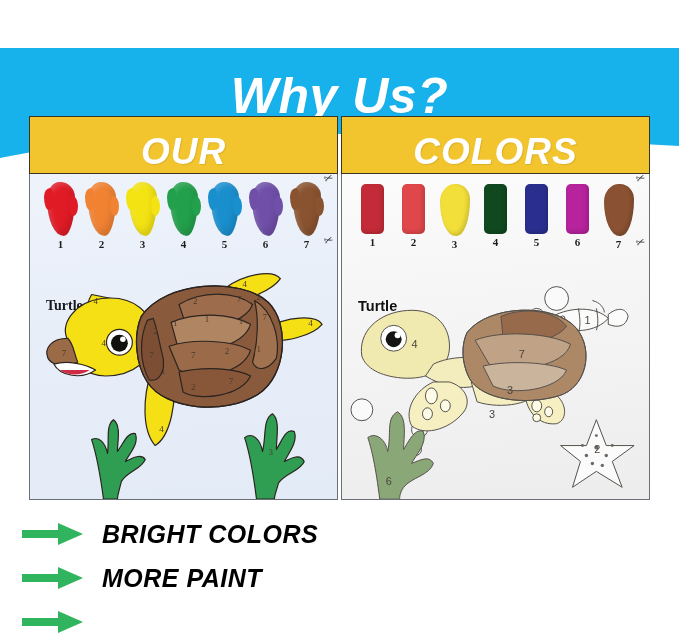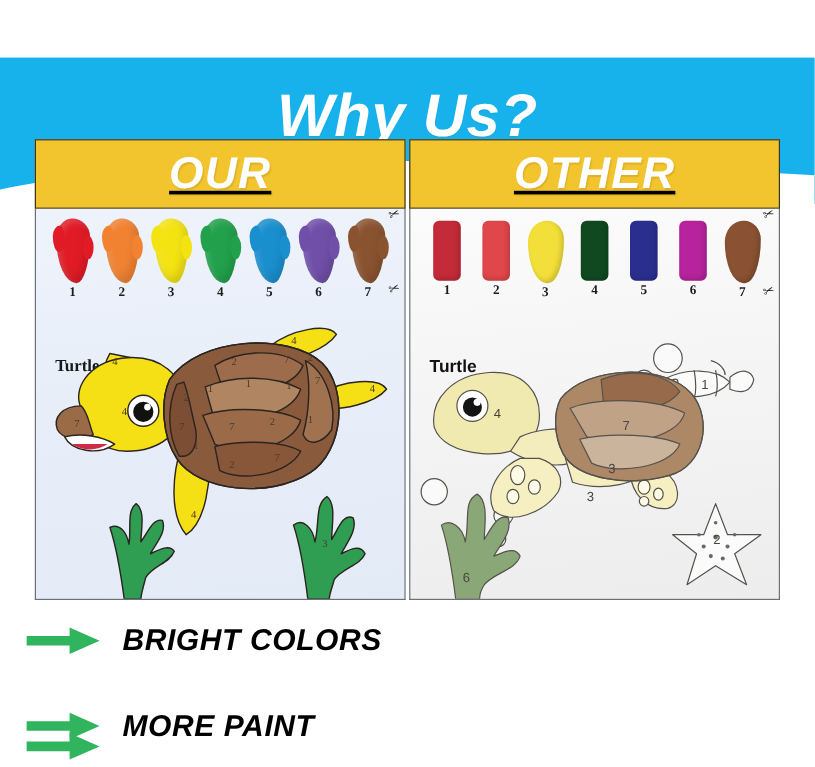--- a/index.html
+++ b/index.html
@@ -30,21 +30,21 @@
   
   .panels { position: absolute; left: 0; top: 116px; width: 679px; height: 384px; }
   .panel { position: absolute; top: 0; width: 309px; height: 384px; }
   .panel-our   { left: 29px; }
   .panel-other { left: 341px; }
 
   .panel-head {
     position: relative; width: 100%; height: 58px;
     background: #f2c52e;
     border: 1.4px solid #3b3524;
-    display: flex; align-items: center; justify-content: center; text-decoration: underline;
+    display: flex; align-items: flex-end; justify-content: center;
   }
   .panel-head-label {
     font-size: 37px; font-weight: bold; font-style: italic;
     color: #ffffff; letter-spacing: 1px;
     text-shadow: 1px 1px 1px rgba(120,90,0,0.18);
   }
 
   .paper {
     position: relative; width: 100%; height: 326px;
     border: 1.2px solid #6a6f78;
@@ -110,21 +110,21 @@
   }
   .art-svg { position: absolute; left: 0; top: 0; width: 100%; height: 100%; }
 
   
   .bullets { position: absolute; left: 0; top: 508px; width: 547px; height: 131px; }
   .bullet-row {
     position: absolute; left: 22px; height: 40px;
     display: flex; align-items: center;
   }
   .bullet-row-0 { top: 6px; }
-  .bullet-row-1 { top: 50px; margin-top: 27px; }
+  .bullet-row-1 { top: 50px; }
   .bullet-row-2 { top: 94px; }
   .bullet-arrow { width: 62px; height: 24px; flex: 0 0 auto; }
   .bullet-text {
     margin-left: 18px;
     font-size: 25px; font-weight: bold; font-style: italic;
     color: #000000; letter-spacing: 0.5px; white-space: nowrap;
   }
 </style>
 </head>
 <body>
@@ -242,21 +242,21 @@
               <text x="200" y="130">7</text>
               <text x="240" y="202">3</text>
             </g>
           </svg>
         </div>
       </div>
     </div>
 
     <div class="panel panel-other">
       <div class="panel-head">
-        <span class="panel-head-label">OTHER</span>
+        <span class="panel-head-label">COLORS</span>
       </div>
       <div class="paper paper-other">
 
         <div class="swatch-strip">
           <div class="swatch-cell">
             <div class="chip" style="background:#c32b38"></div>
             <span class="swatch-num">1</span>
           </div>
           <div class="swatch-cell">
             <div class="chip" style="background:#e0474a"></div>

